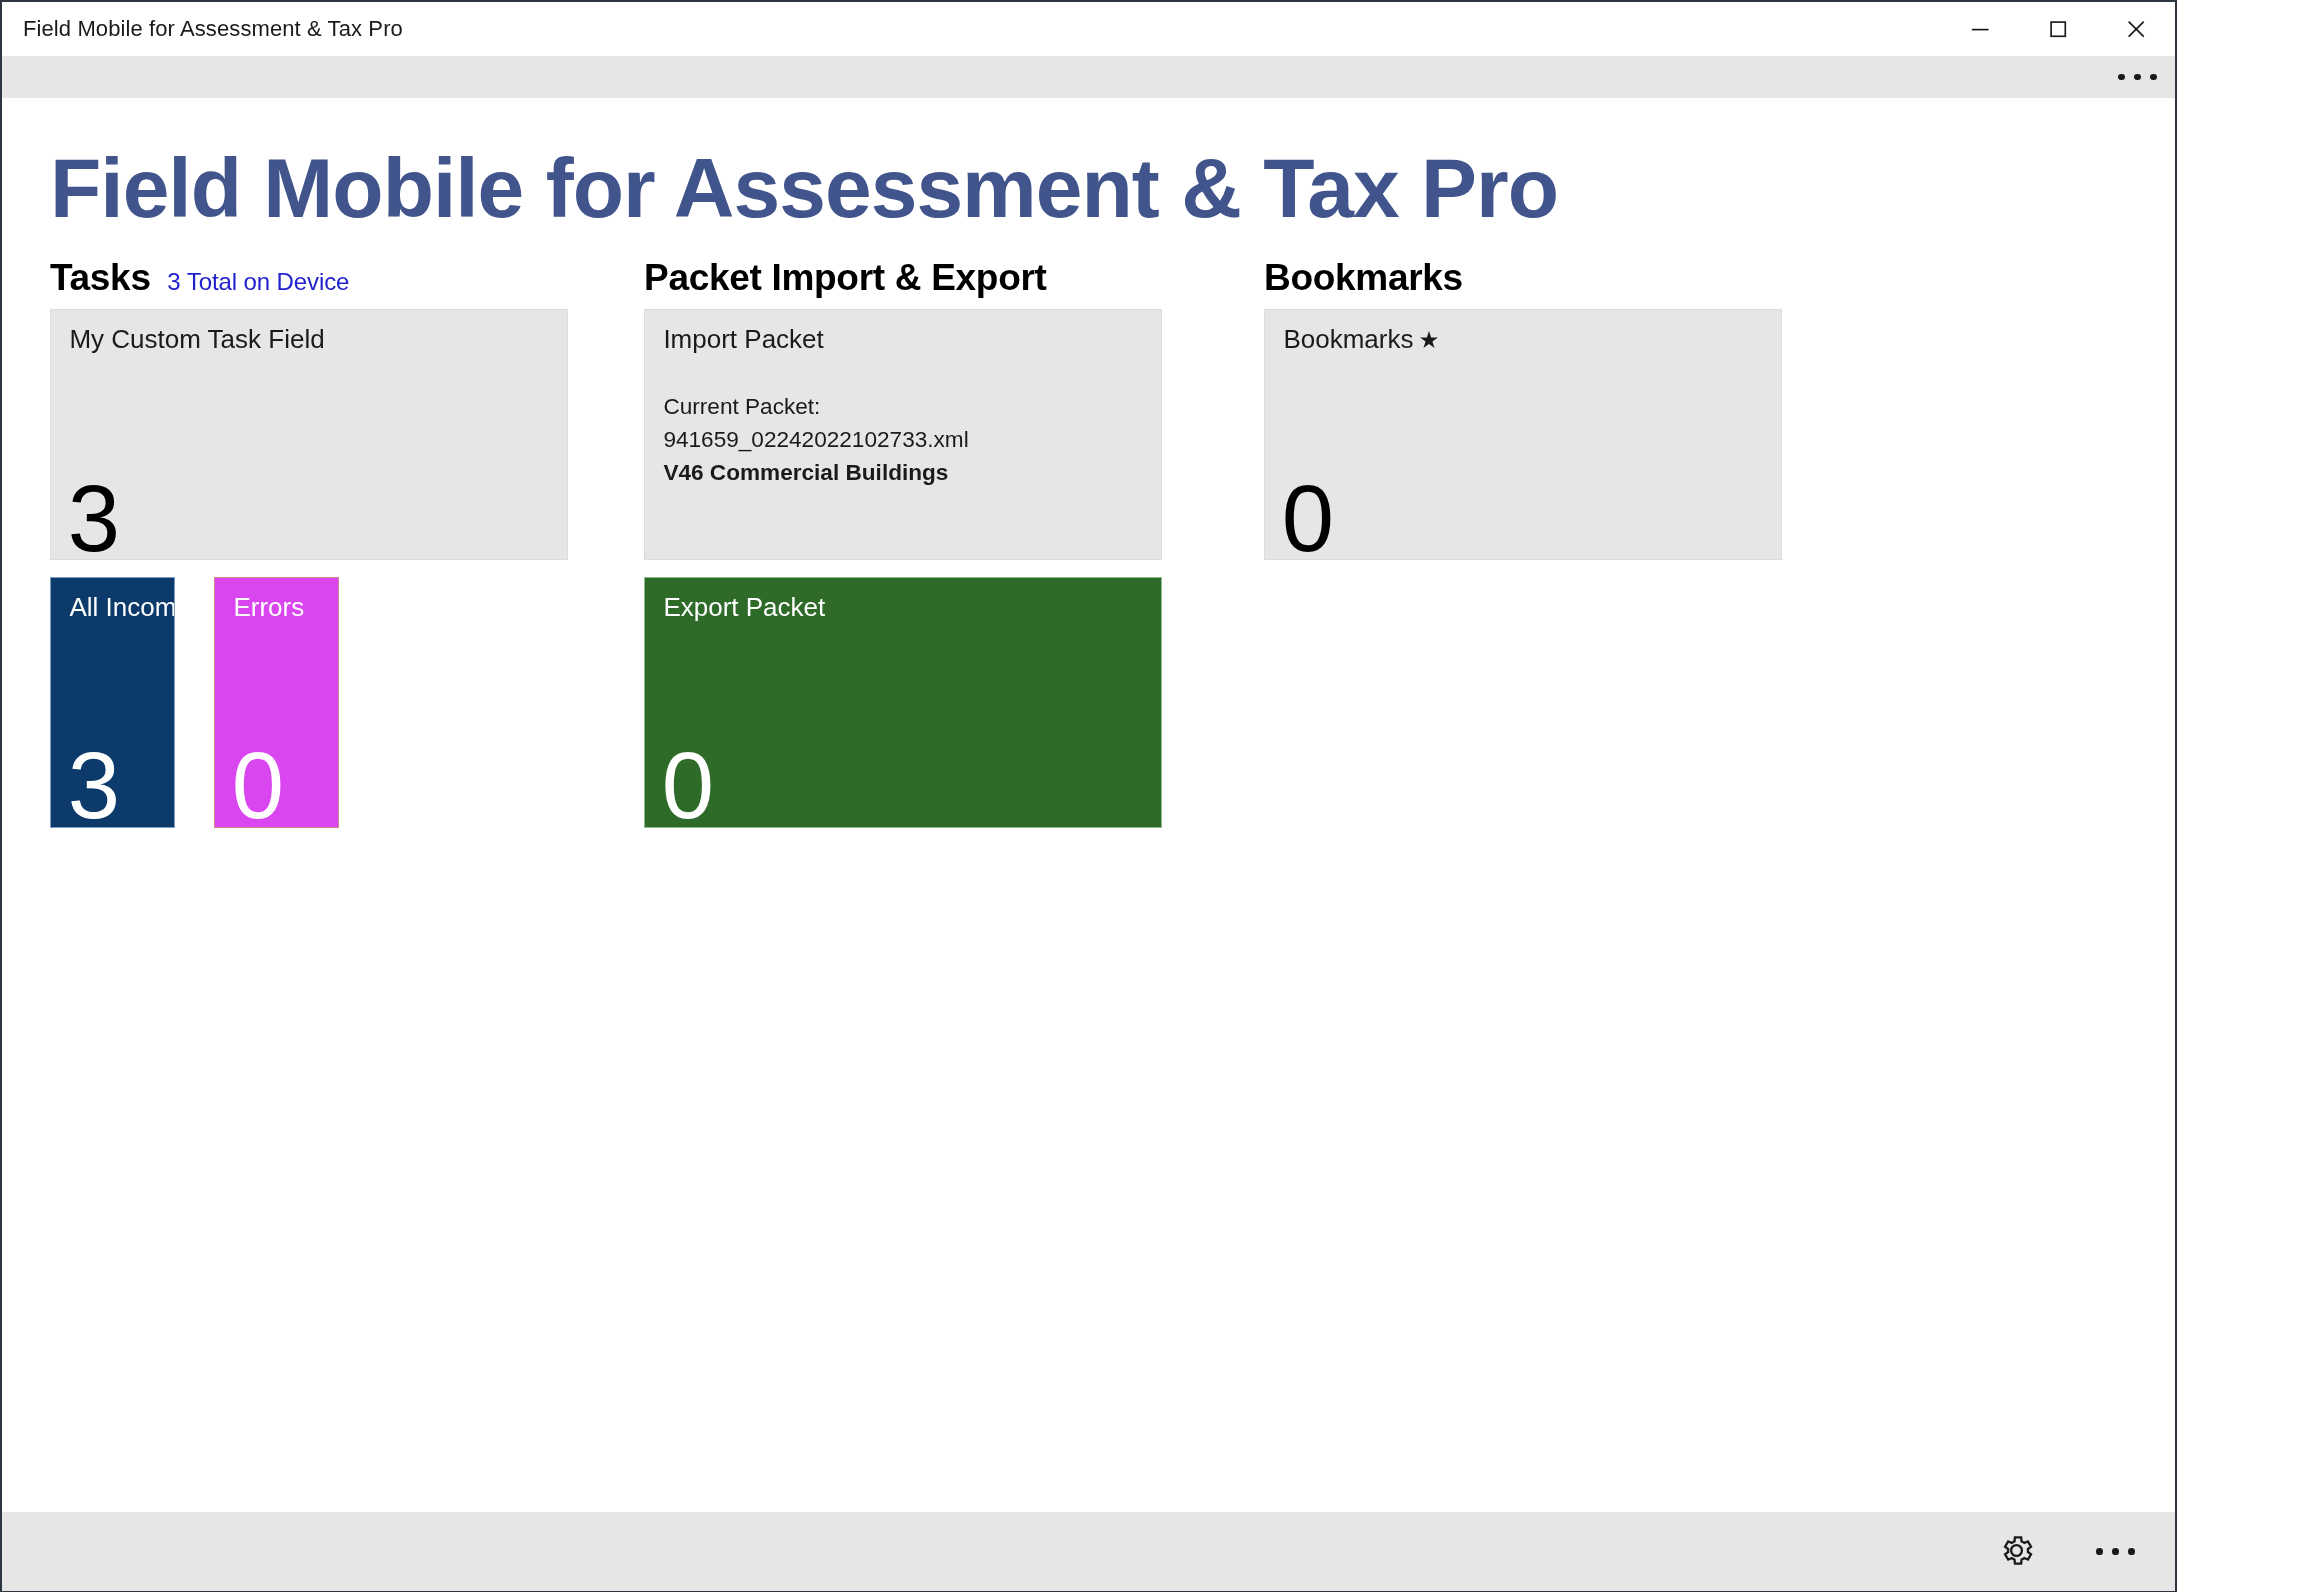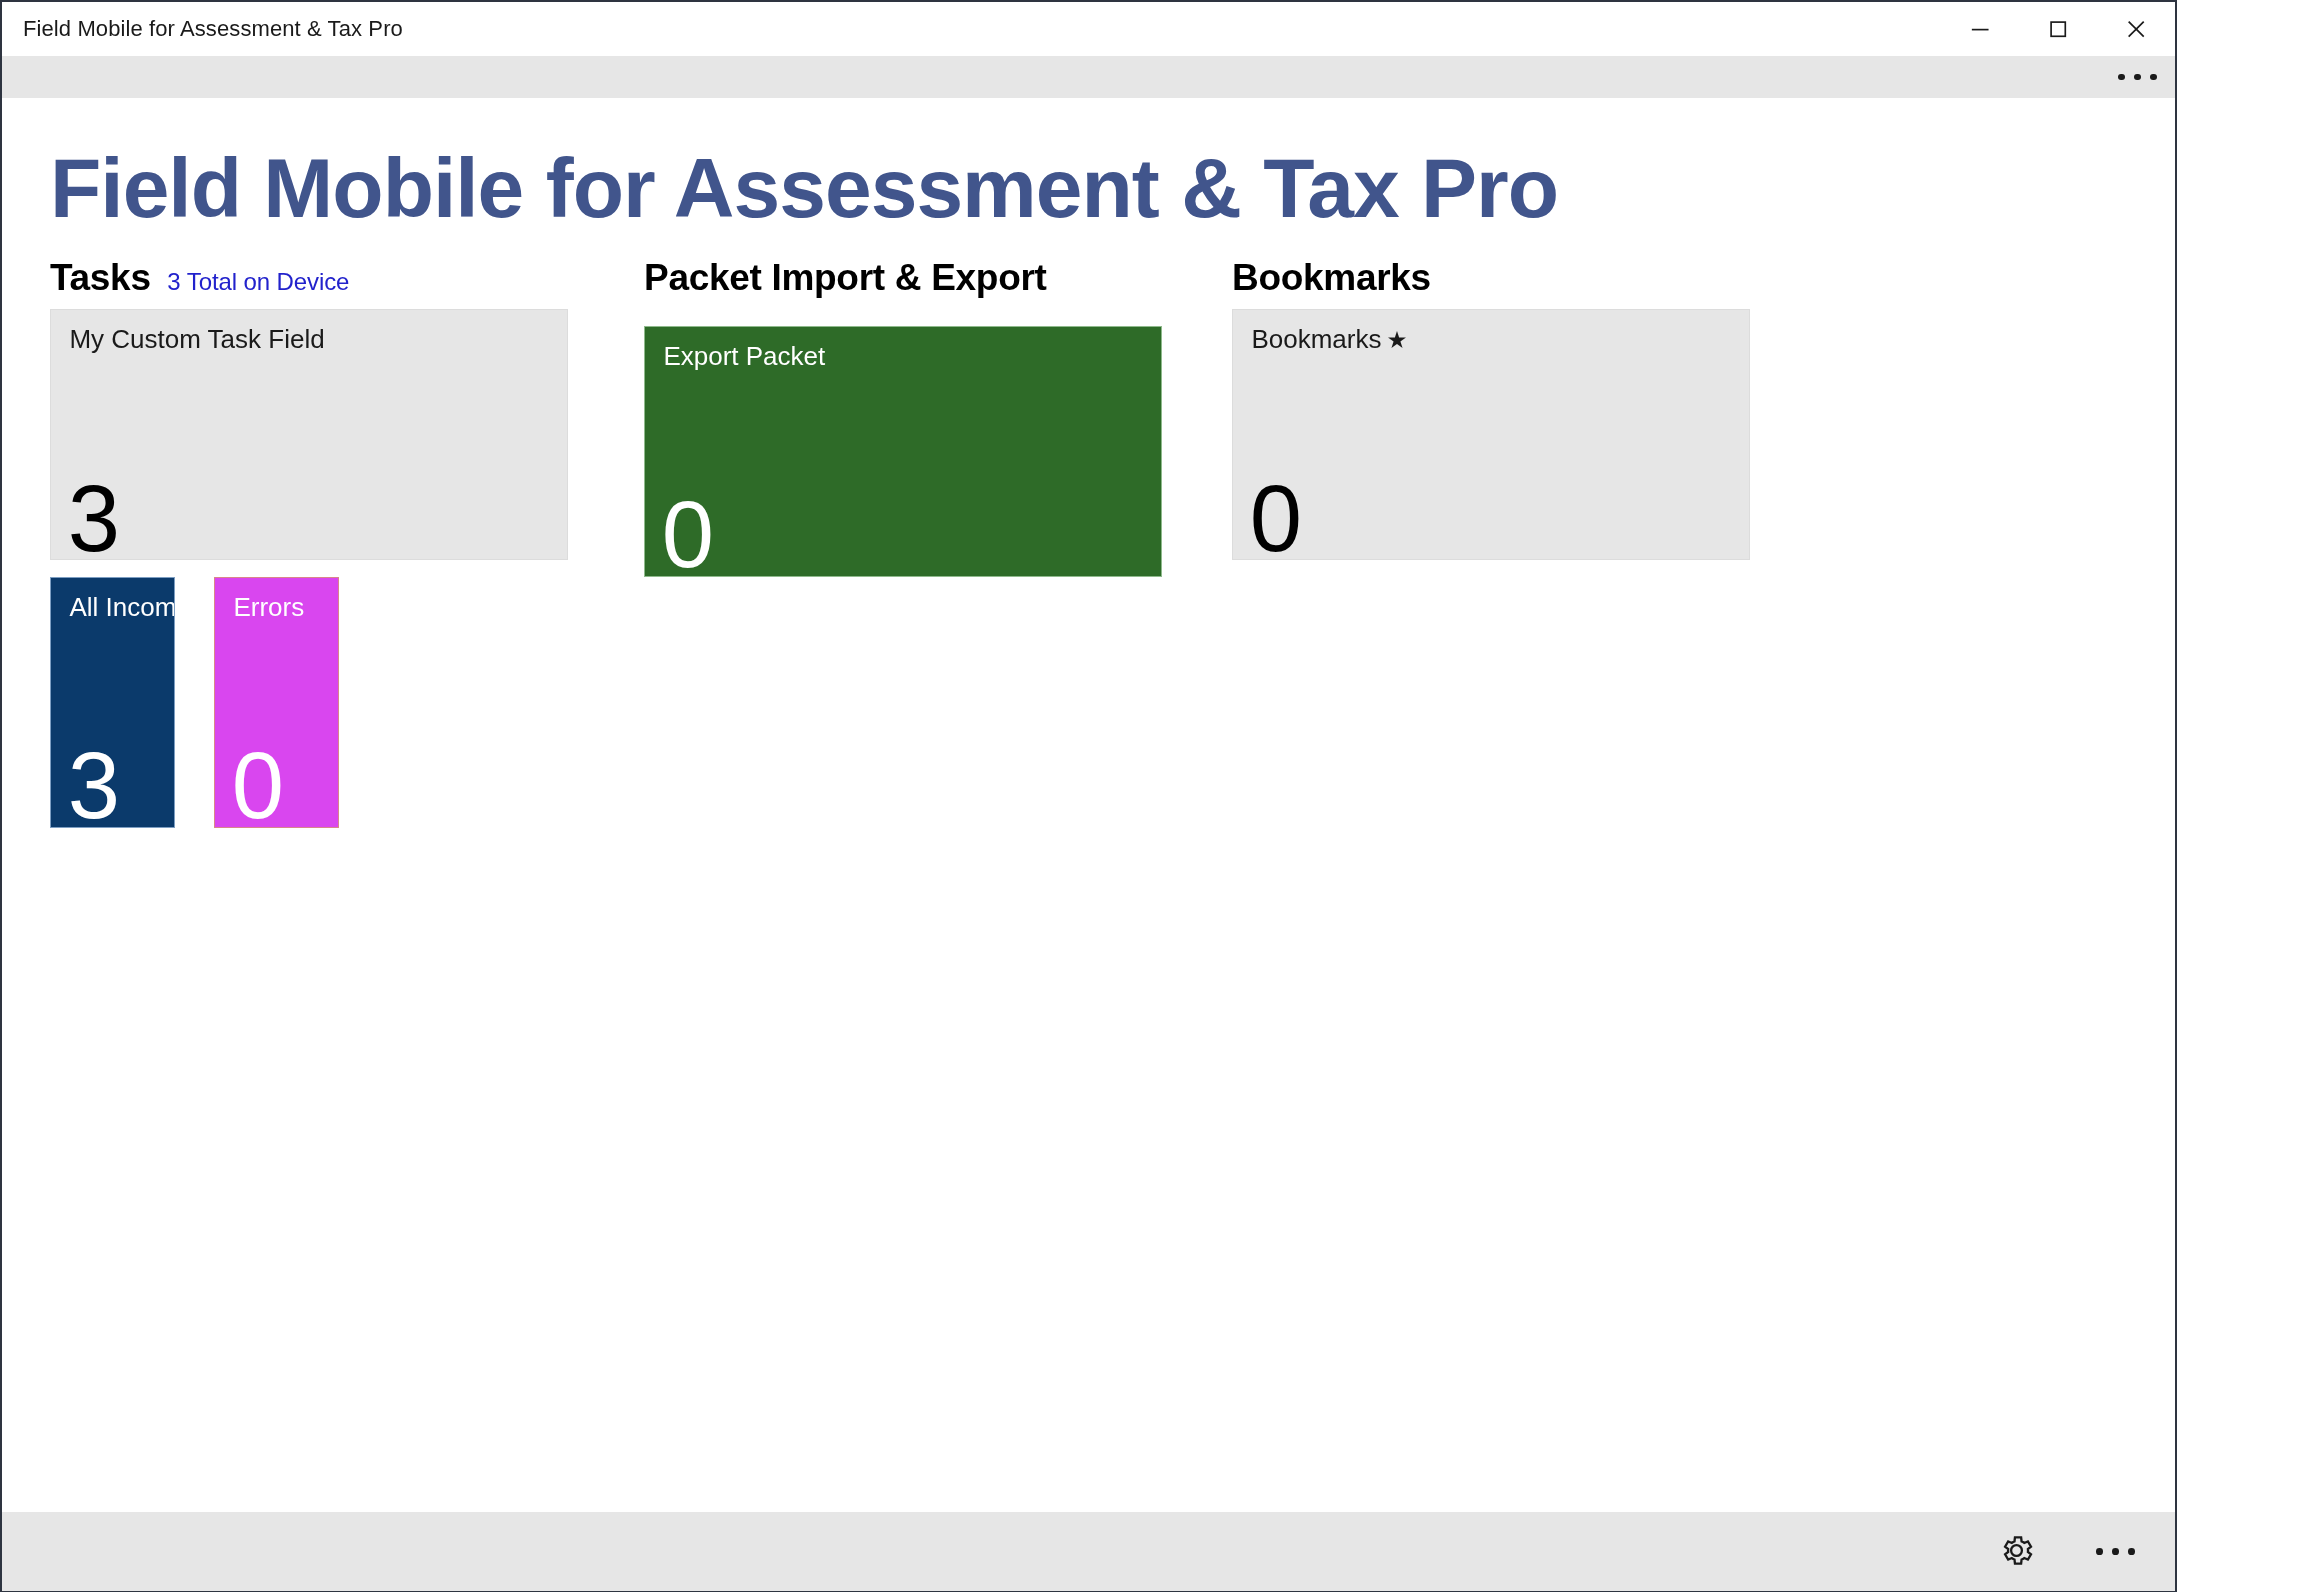--- a/index.html
+++ b/index.html
@@ -118,21 +118,21 @@
     position: absolute;
     left: 48px;
     top: 159px;
     display: flex;
     align-items: flex-start;
   }
 
   .column { display: flex; flex-direction: column; }
   .col-tasks    { width: 562px; }
   .col-packet   { width: 562px; margin-left: 32px; }
-  .col-bookmark { width: 520px; margin-left: 26px; }
+  .col-bookmark { width: 520px; margin-left: 58px; }
 
   .section-head {
     height: 52px;
     display: flex;
     align-items: baseline;
     white-space: nowrap;
   }
   .section-title {
     font-size: 37px;
     font-weight: bold;
@@ -297,20 +297,30 @@
             <div class="tile-count">0</div>
           </div>
         </div>
       </div>
 
       <div class="column col-packet">
         <div class="section-head">
           <span class="section-title">Packet Import &amp; Export</span>
         </div>
 
+        <div class="tile-row">
+          <div class="tile tile-grey tile-wide">
+            <div class="tile-label">Import Packet</div>
+            <div class="packet-body">
+              <div>Current Packet:</div>
+              <div>941659_02242022102733.xml</div>
+              <div class="bold">V46 Commercial Buildings</div>
+            </div>
+          </div>
+        </div>
 
         <div class="gap-v"></div>
 
         <div class="tile-row">
           <div class="tile tile-green tile-wide">
             <div class="tile-label">Export Packet</div>
             <div class="tile-count">0</div>
           </div>
         </div>
       </div>

